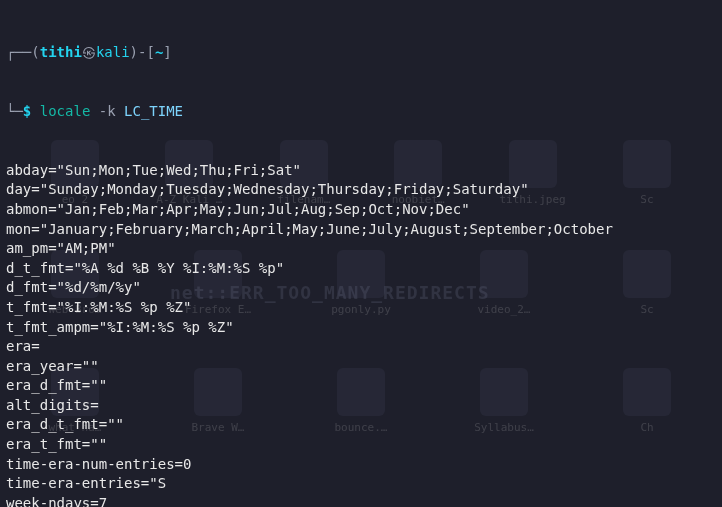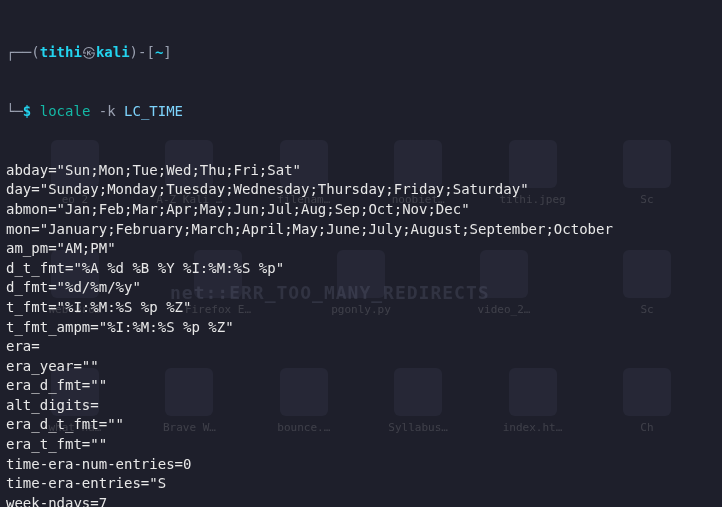--- a/index.html
+++ b/index.html
@@ -62,21 +62,21 @@
     z-index: 1;
     padding: 4px 6px;
     white-space: pre;
     font-family: inherit;
   }
   .term .line { display: block; }
 
   
   .p-gray  { color: #9aa0b0; }
   .p-cyan  { color: #23d3ee; font-weight: bold; }
-  .p-host  { color: #23d3ee; font-weight: bold; }
+  .p-host  { color: #23d3ee; font-weight: normal; }
   .p-dash  { color: #9aa0b0; }
   .p-sym   { color: #23d3ee; font-weight: bold; }
   .p-cmd   { color: #14b8a6; }
   .p-opt   { color: #9aa0b0; }
   .p-arg   { color: #7dd3fc; }
 
   .out { color: #e8e8e8; }
 
   .ghost-redirect {
     position: absolute;
@@ -157,24 +157,20 @@
       <div class="cell">
         <div class="ico"></div>
         <div class="lbl">bounce.…</div>
       </div>
       <div class="cell">
         <div class="ico"></div>
         <div class="lbl">Syllabus…</div>
       </div>
       <div class="cell">
         <div class="ico"></div>
-        <div class="lbl">index.ht…</div>
-      </div>
-      <div class="cell">
-        <div class="ico"></div>
         <div class="lbl">Ch</div>
       </div>
     </div>
   </div>
 
 <div class="ghost-redirect">net::ERR_TOO_MANY_REDIRECTS</div>
 
 <div class="term">
   <span class="line"><span class="p-gray">┌──(</span><span class="p-cyan">tithi</span><span class="p-gray">㉿</span><span class="p-host">kali</span><span class="p-gray">)</span><span class="p-dash">-</span><span class="p-gray">[</span><span class="p-cyan">~</span><span class="p-gray">]</span></span>
   <span class="line"><span class="p-gray">└─</span><span class="p-sym">$</span><span> </span><span class="p-cmd">locale</span><span> </span><span class="p-opt">-k</span><span> </span><span class="p-arg">LC_TIME</span></span>

